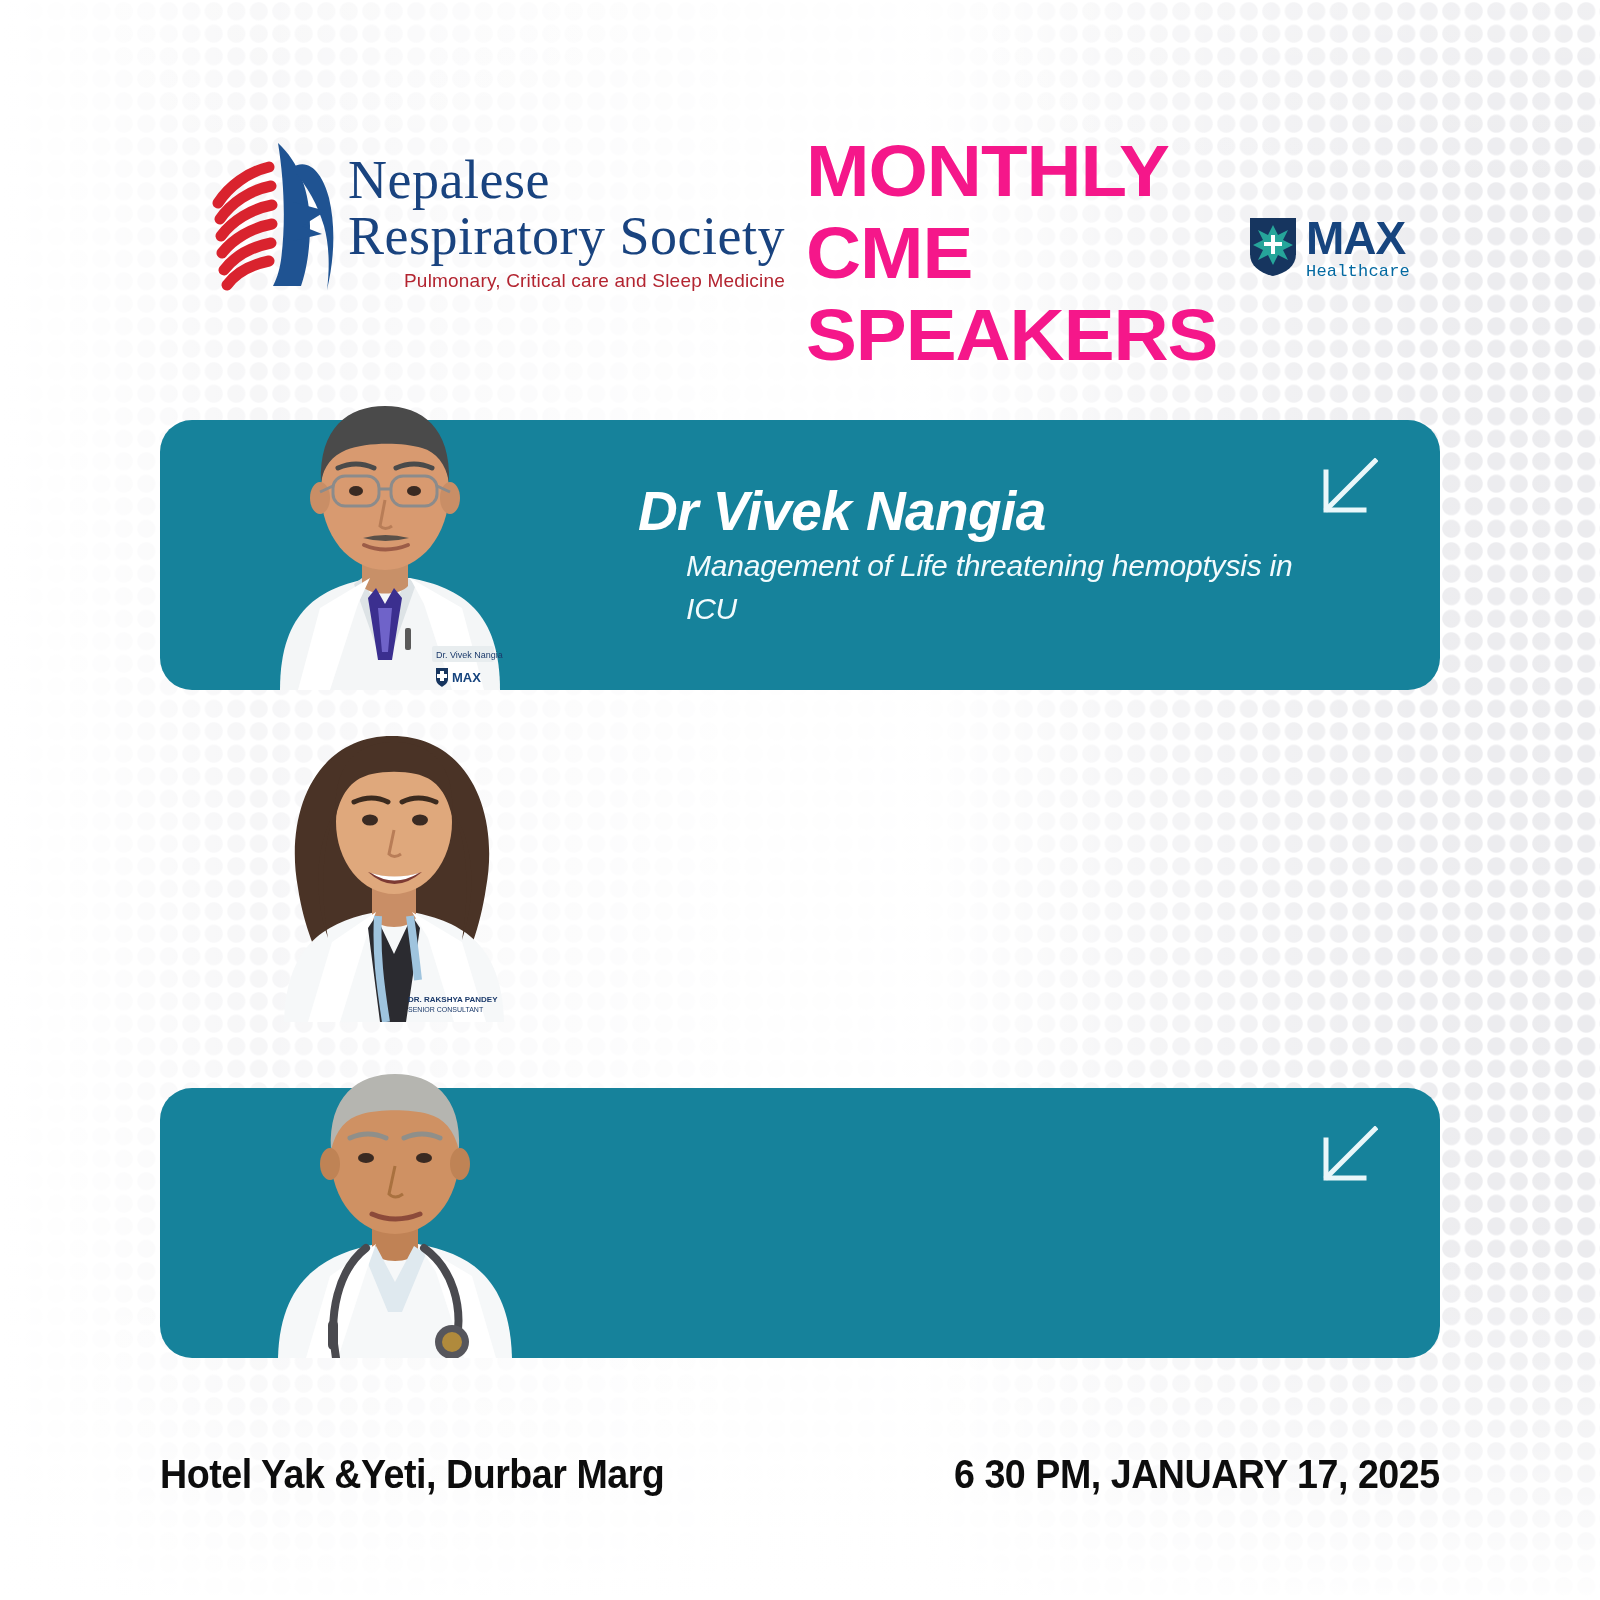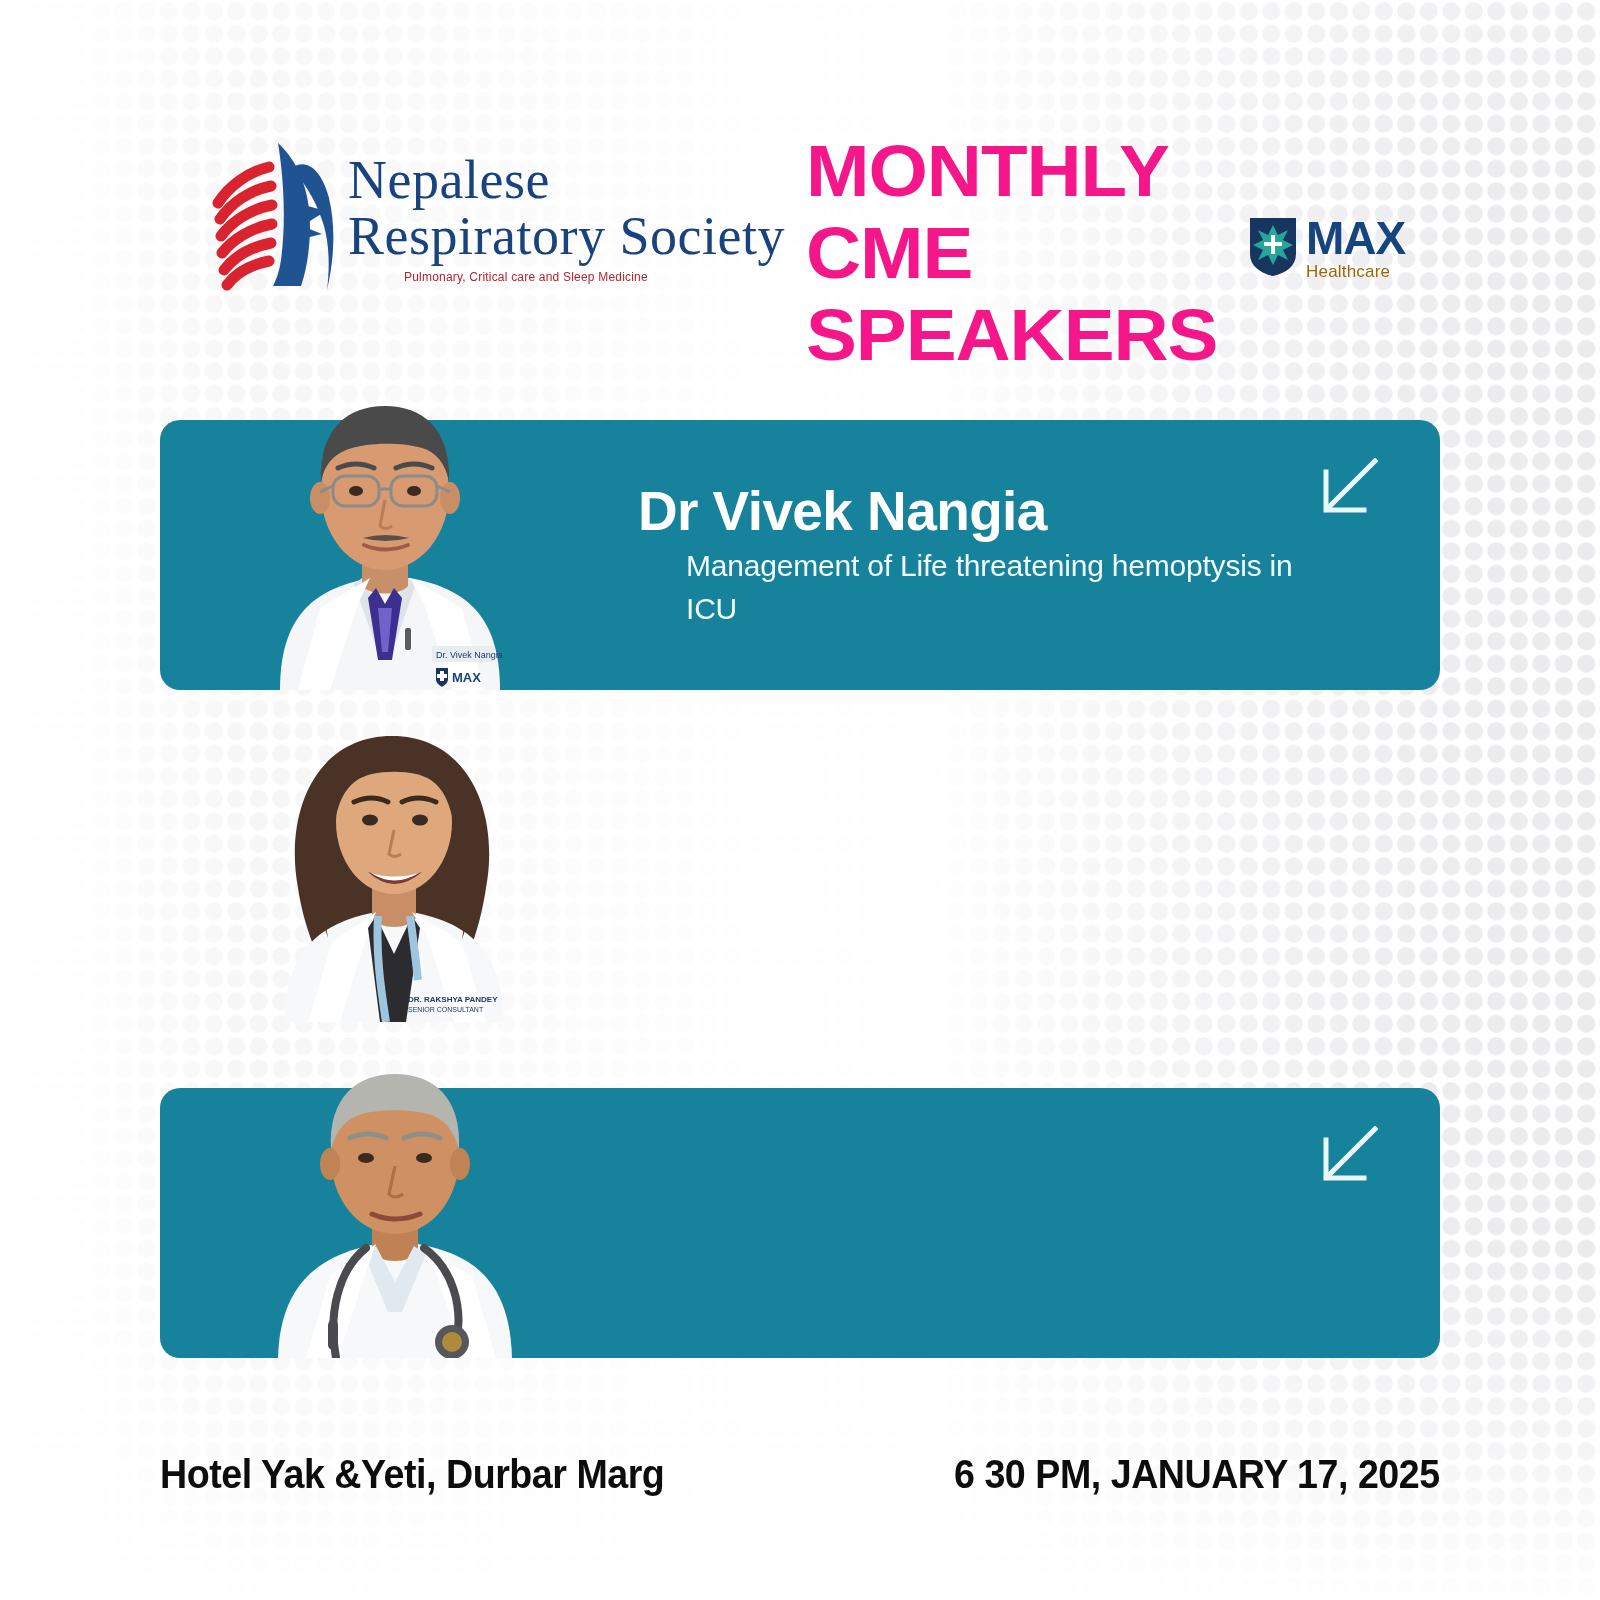--- a/index.html
+++ b/index.html
@@ -86,21 +86,21 @@
     font-family: "Liberation Serif", serif;
     color: #19437f;
     font-size: 54px;
     line-height: 56px;
     letter-spacing: 0.5px;
     white-space: nowrap;
   }
   .nrs-tag {
     font-family: "Liberation Sans", sans-serif;
     color: #b32430;
-    font-size: 12px;
+    font-size: 19px;
     letter-spacing: 0.2px;
     margin-top: 6px;
     margin-left: 56px;
     white-space: nowrap;
   }
 
   .cme-title {
     position: absolute;
     left: 806px;
     top: 12px;
@@ -125,34 +125,36 @@
   .max-shield { position: absolute; left: 0; top: 0; width: 50px; height: 62px; }
   .max-text { position: absolute; left: 58px; top: 0px; }
   .max-word {
     color: #16447e;
     font-weight: bold;
     font-size: 46px;
     line-height: 44px;
     letter-spacing: -1px;
   }
   .max-sub {
-    color: #a16207;
+    color: #0369a1;
     font-size: 17px;
     line-height: 20px;
     letter-spacing: 0.2px;
     margin-top: 2px;
+    font-family: Liberation Mono, monospace;
   }
 
   
   .card {
     position: absolute;
     left: 160px;
     width: 1280px;
     height: 270px;
-    border-radius: 20px;
+    border-radius: 32px;
+    font-style: italic;
   }
   .card.teal { background: #16829b; }
   .card.pink { background: linear-gradient(to bottom, #ee117f 0%, #e0159a 18%, #b9219a 55%, #8f2a92 85%, #842c8d 100%); }
 
   .card-1 { top: 420px; }
   .card-2 { top: 752px; }
   .card-3 { top: 1088px; }
 
   .card-text {
     position: absolute;

